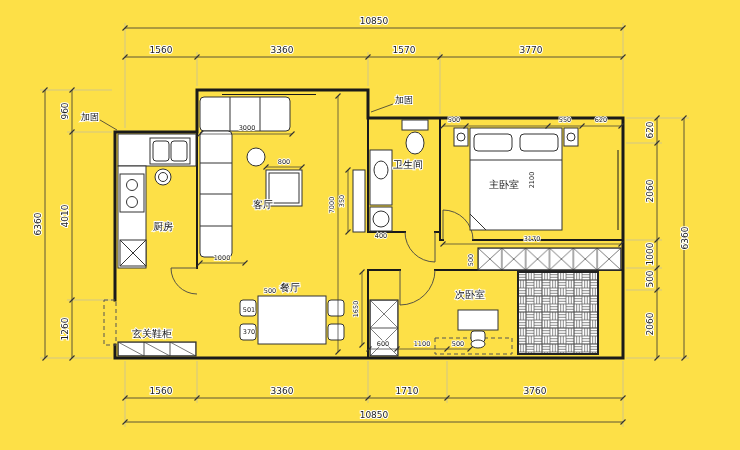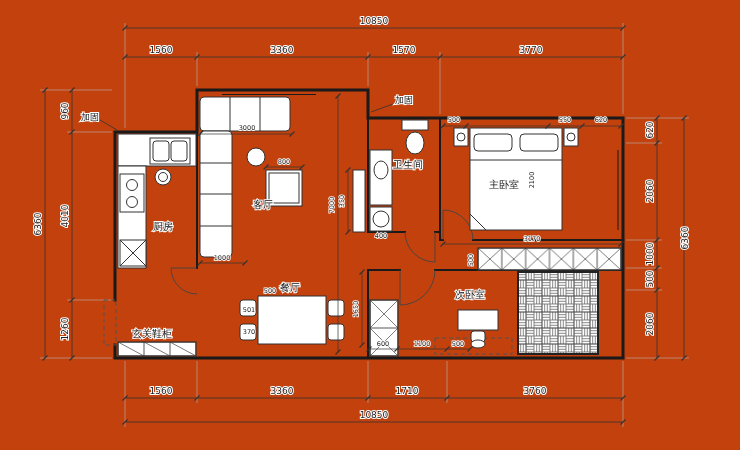--- a/index.html
+++ b/index.html
@@ -1,17 +1,17 @@
 <!DOCTYPE html>
 <html><head>
 <meta charset="utf-8">
 <style>
   html,body{margin:0;padding:0;background:#ffffff;}
   .stage{
-    width:740px;height:450px;position:relative;background:#c2410c;overflow:hidden;
+    width:740px;height:450px;position:relative;background:#fde047;overflow:hidden;
     font-family:"DejaVu Sans","Liberation Sans",sans-serif;
   }
   svg{display:block}
   text{font-family:"DejaVu Sans","Liberation Sans",sans-serif;}
   .dim{font-size:9px;fill:#222;paint-order:stroke;stroke:#ffffff;stroke-width:2px;}
   .dimsm{font-size:6.5px;fill:#222;paint-order:stroke;stroke:#ffffff;stroke-width:1.6px;}
   .room{font-size:10px;fill:#111;paint-order:stroke;stroke:#ffffff;stroke-width:2px;}
   .note{font-size:9px;fill:#111;paint-order:stroke;stroke:#ffffff;stroke-width:2px;}
 </style>
 </head>

